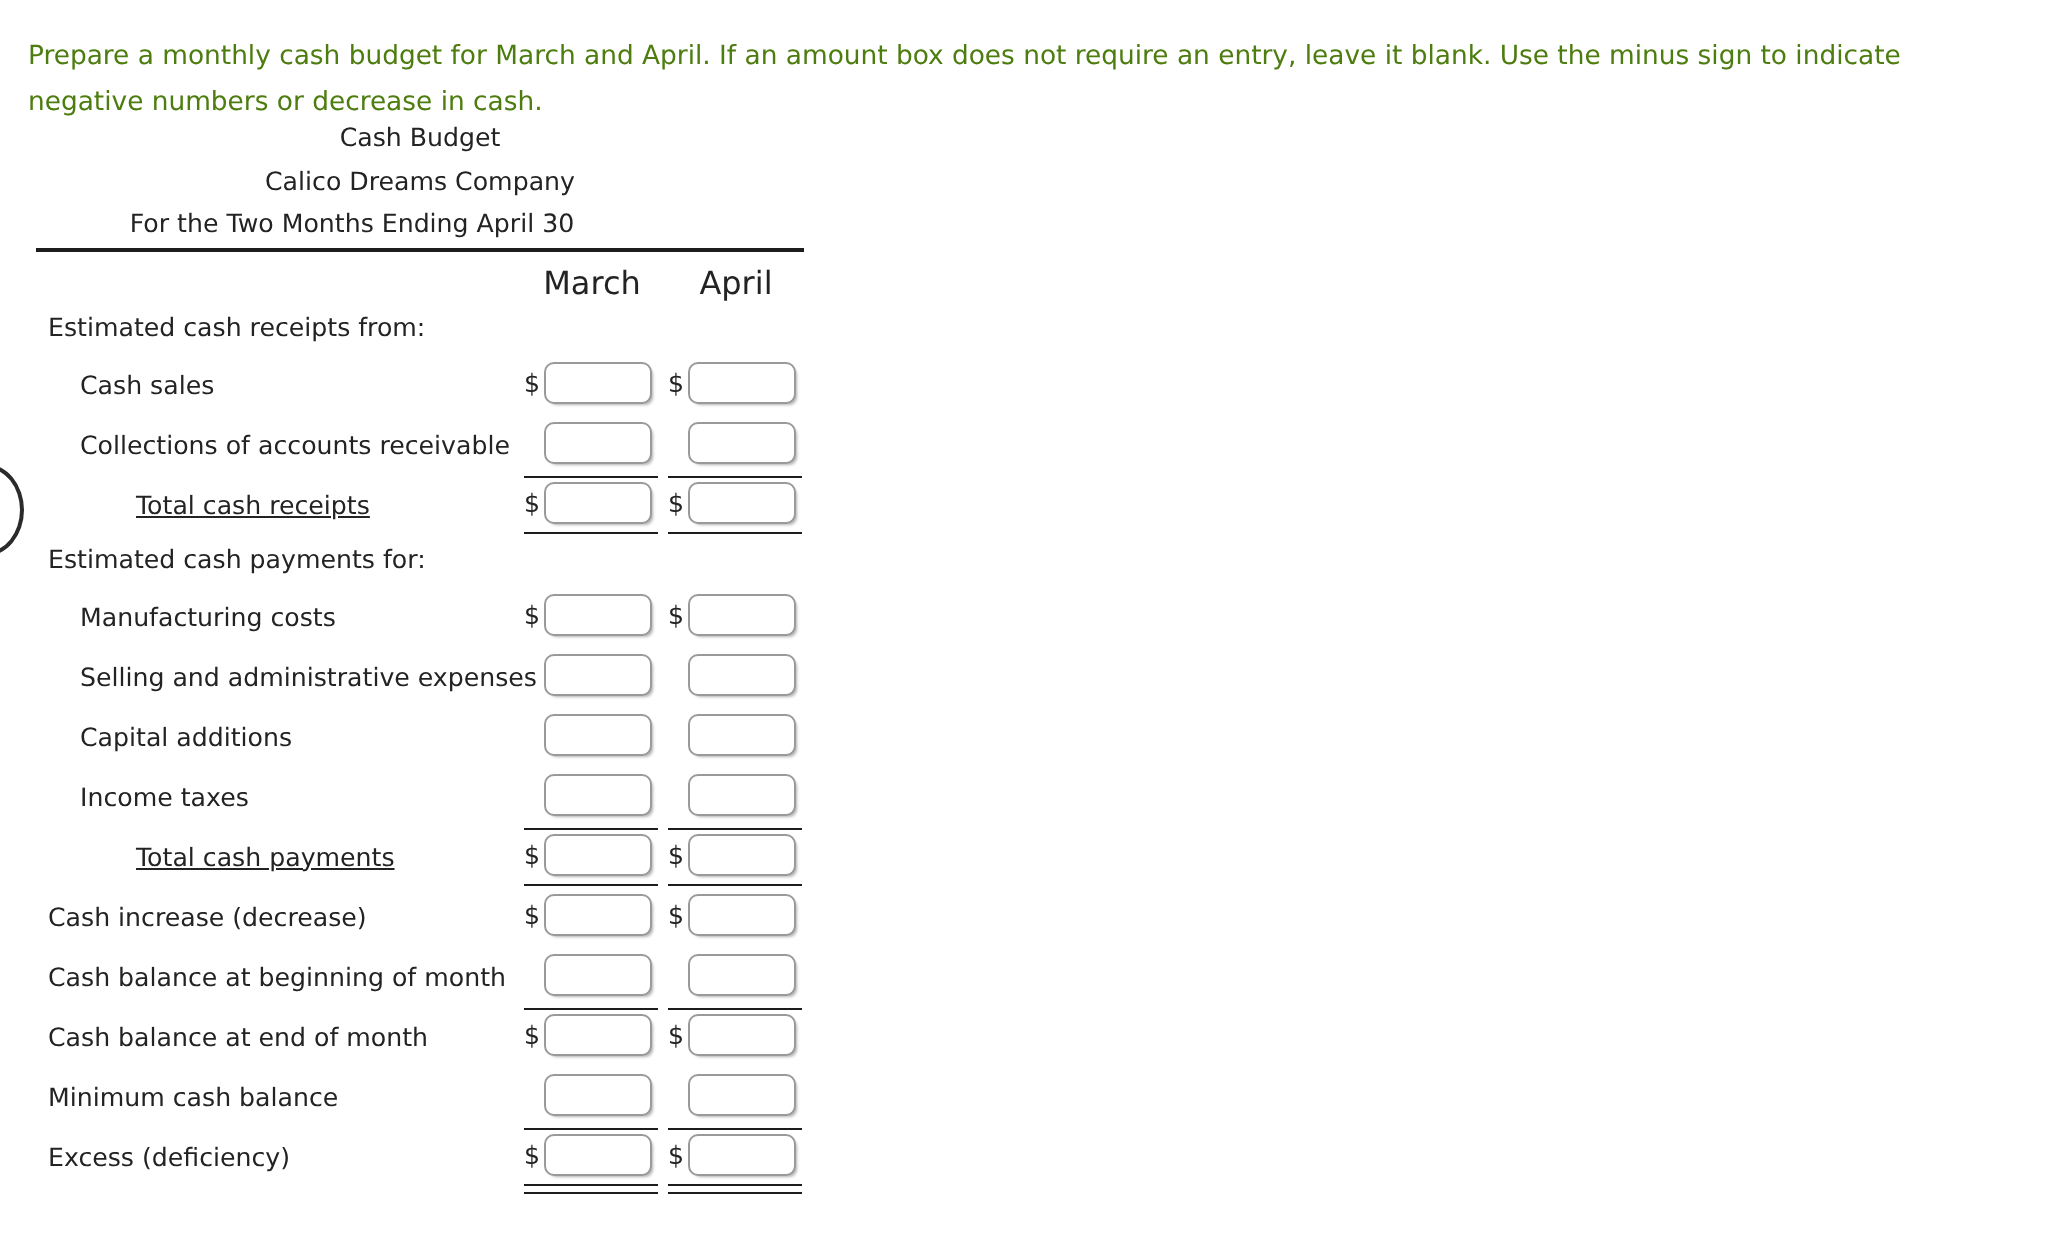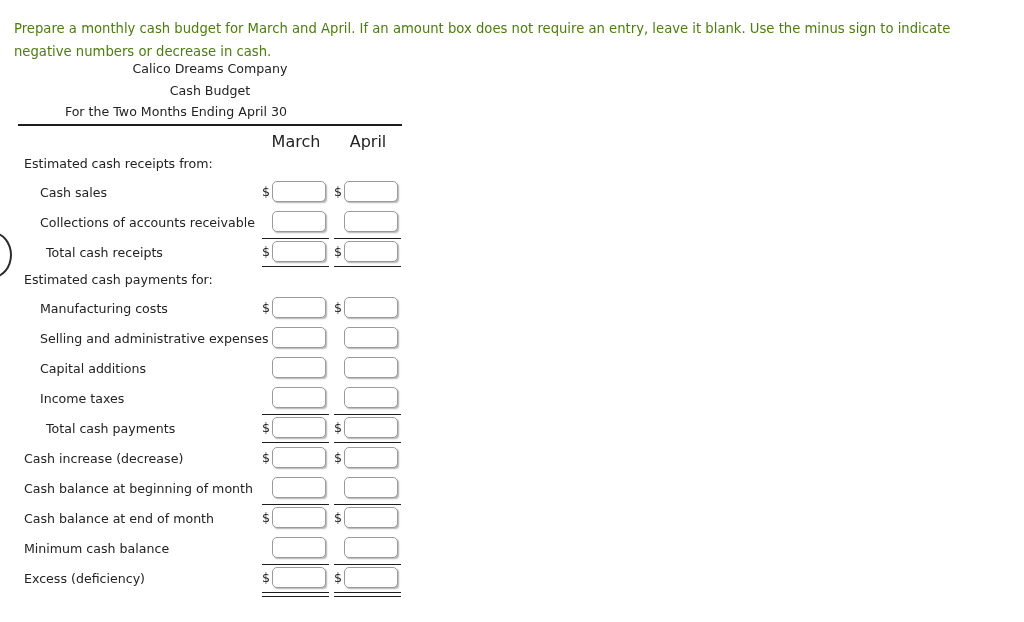--- a/index.html
+++ b/index.html
@@ -82,21 +82,21 @@
   .row .label {
     position: absolute;
     top: 7px;
     left: 6px;
     font-size: 12.6px;
     line-height: 16px;
     color: #232323;
     white-space: nowrap;
   }
   .row.ind1 .label { left: 22px; }
-  .row.ind2 .label { left: 28px; }
+  .row.ind2 .label { left: 50px; text-decoration: underline; }
 
   
   .row.headrow { height: 26px; }
   .row.headrow .label { top: 4px; }
 
   
   .cell {
     position: absolute;
     top: 1px;
     height: 28px;
@@ -160,22 +160,22 @@
     background: transparent;
   }
 </style>
 </head>
 <body>
 
 <p class="instructions">Prepare a monthly cash budget for March and April. If an amount box does not require an entry, leave it blank. Use the minus sign to indicate negative numbers or decrease in cash.</p>
 
 <div class="statement">
 
+  <div class="title-line">Cash Budget</div>
   <div class="title-line">Calico Dreams Company</div>
-  <div class="title-line">Cash Budget</div>
   <div class="title-line t3">For the Two Months Ending April 30</div>
 
   <div class="rule-thick"></div>
 
   <div class="col-head">
     <div class="ch march">March</div>
     <div class="ch april">April</div>
   </div>
 
   <div class="rows" id="rows">

